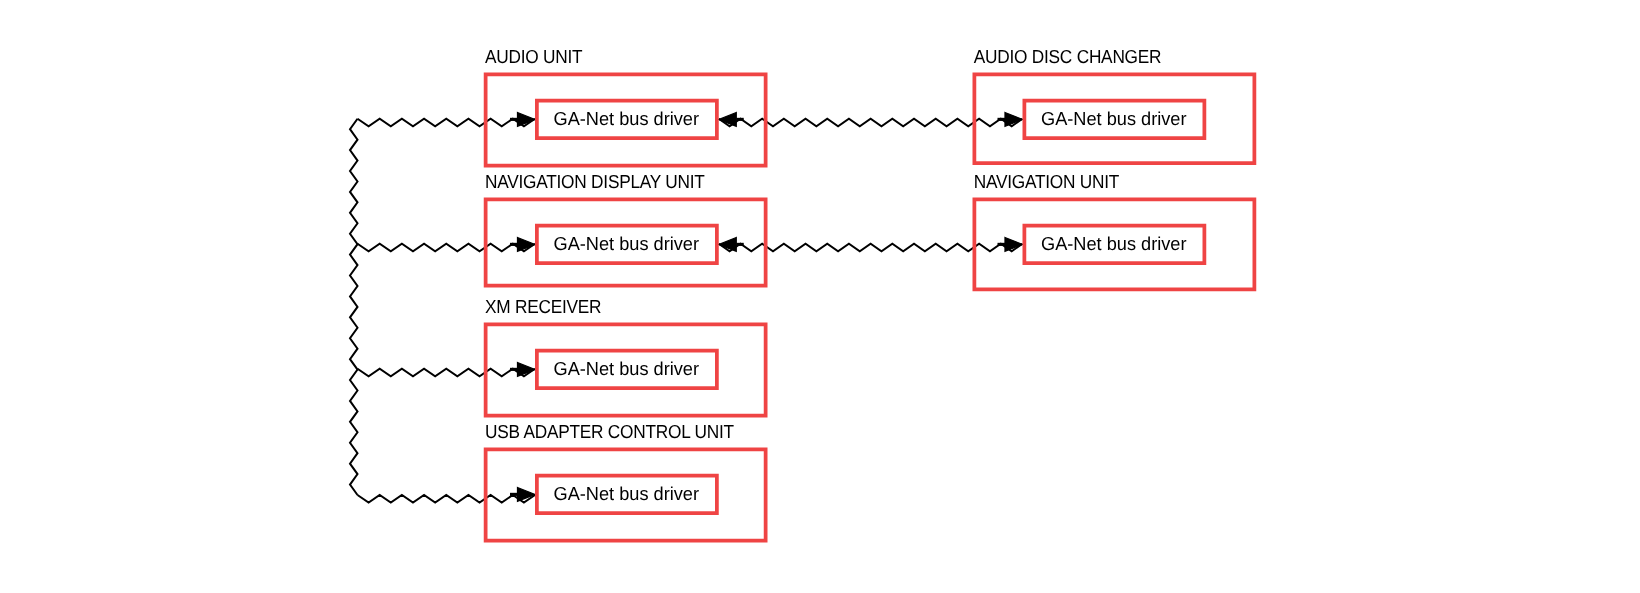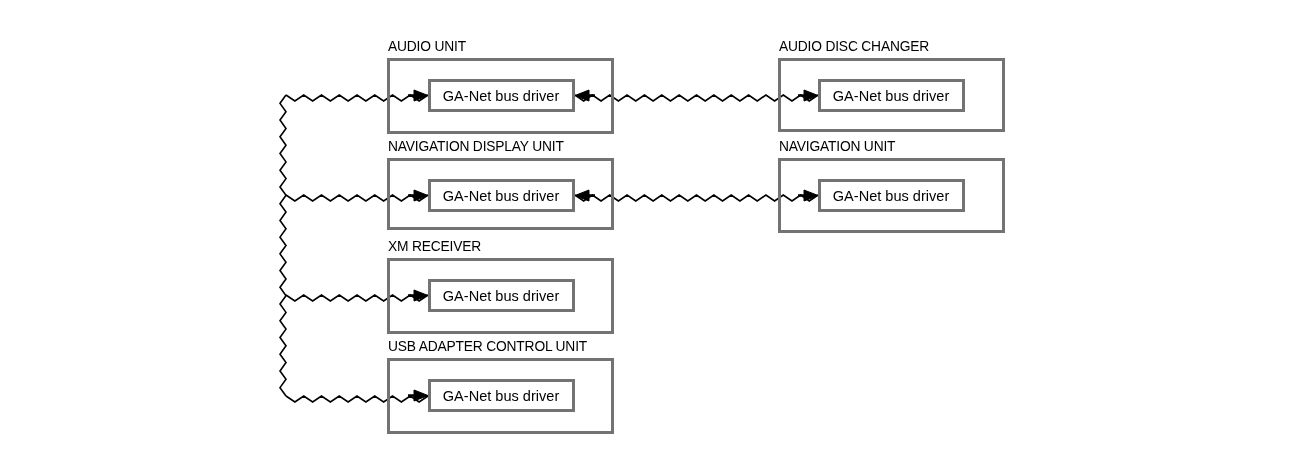--- a/index.html
+++ b/index.html
@@ -48,21 +48,21 @@
     color: #000000;
     white-space: nowrap;
     text-align: center;
     line-height: 16px;
     transform: scaleX(0.97);
     transform-origin: center center;
   }
   .unit-box, .driver-box {
     position: absolute;
     box-sizing: border-box;
-    border: 3px solid #737373;
+    border: 3px solid #ef4444;
     background: transparent;
   }
   .driver-box {
     border-width: 3px;
     display: flex;
     align-items: center;
     justify-content: center;
   }
 </style>
 </head>

